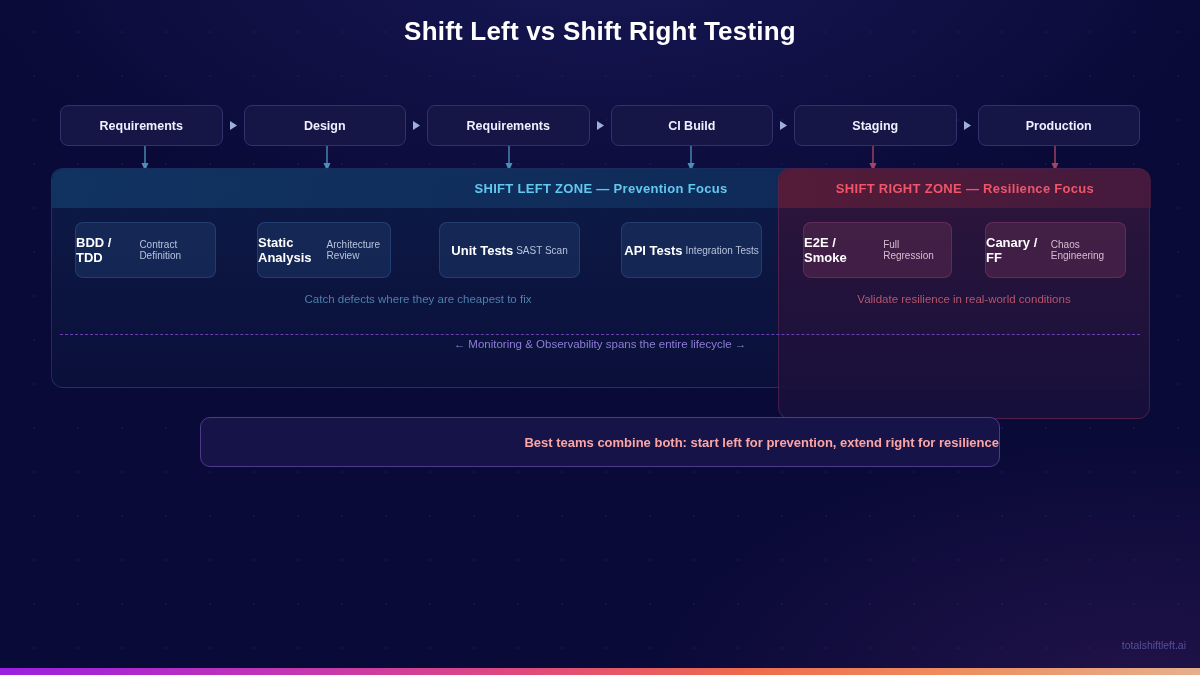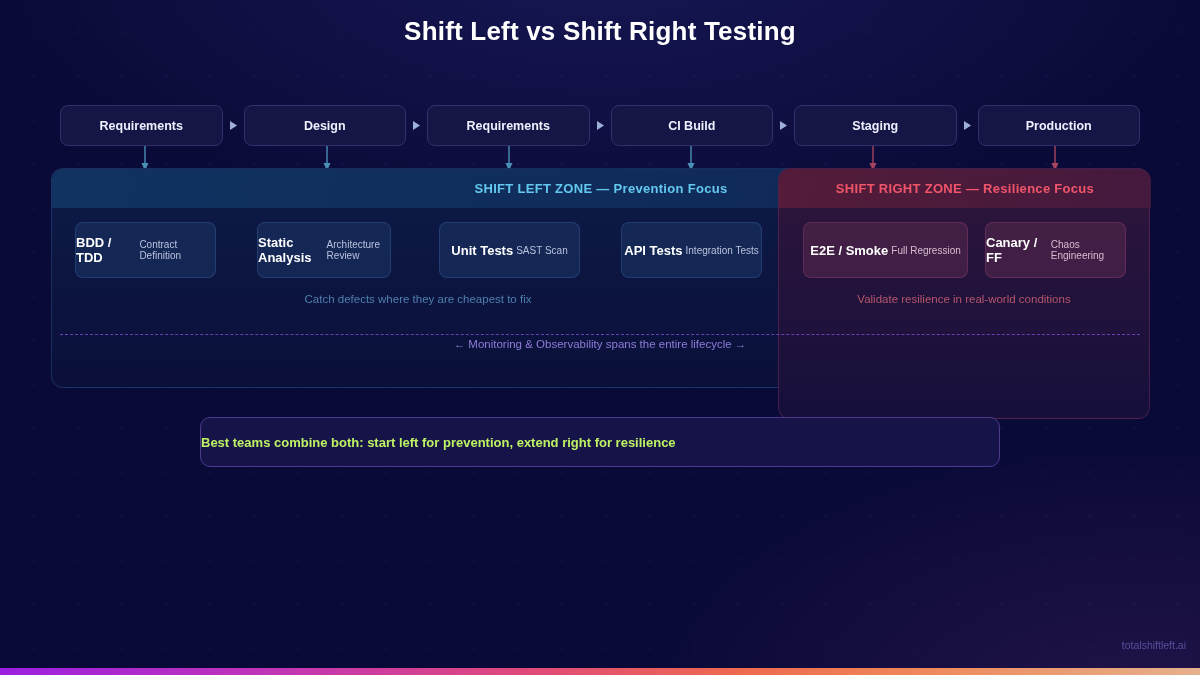--- a/index.html
+++ b/index.html
@@ -135,22 +135,22 @@
     text-align:center; font-size:11.5px; color:#8f7cd8;
   }
 
   
   #banner {
     position:absolute; left:200px; top:417px;
     width:800px; height:50px;
     background:#151347;
     border:1px solid #4d3a8a;
     border-radius:10px;
-    display:flex; align-items:center; justify-content:flex-start;
-    font-size:13px; font-weight:bold; color:#bef264;
+    display:flex; align-items:center; justify-content:flex-end;
+    font-size:13px; font-weight:bold; color:#fca5a5;
   }
 
   
   #watermark {
     position:absolute; right:14px; bottom:24px;
     font-size:10.5px; color:#54509a;padding-left:24px;
   }
   #gradient-strip {
     position:absolute; left:0; bottom:0;
     width:1200px; height:7px;
@@ -270,21 +270,21 @@
 </div>
 <div class="card card-left" style="left:439px; width:141px;">
   <div class="card-title">Unit Tests</div>
   <div class="card-sub">SAST Scan</div>
 </div>
 <div class="card card-left" style="left:621px; width:141px;">
   <div class="card-title">API Tests</div>
   <div class="card-sub">Integration Tests</div>
 </div>
 
-<div class="card card-right" style="left:803px; width:165px;">
+<div class="card card-right" style="left:803px; width:149px;">
   <div class="card-title">E2E / Smoke</div>
   <div class="card-sub">Full Regression</div>
 </div>
 <div class="card card-right" style="left:985px; width:141px;">
   <div class="card-title">Canary / FF</div>
   <div class="card-sub">Chaos Engineering</div>
 </div>
 
 <div id="caption-left" class="zone-caption">Catch defects where they are cheapest to fix</div>
 <div id="caption-right" class="zone-caption">Validate resilience in real-world conditions</div>

